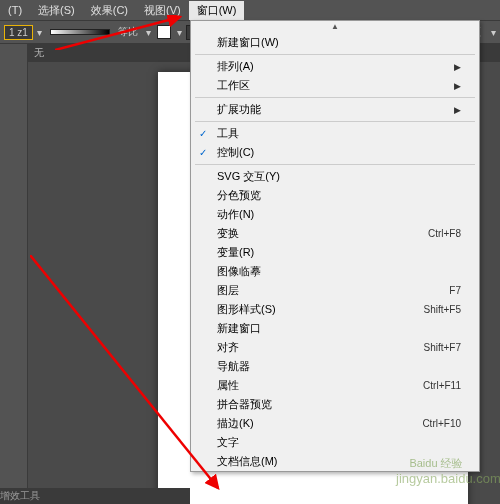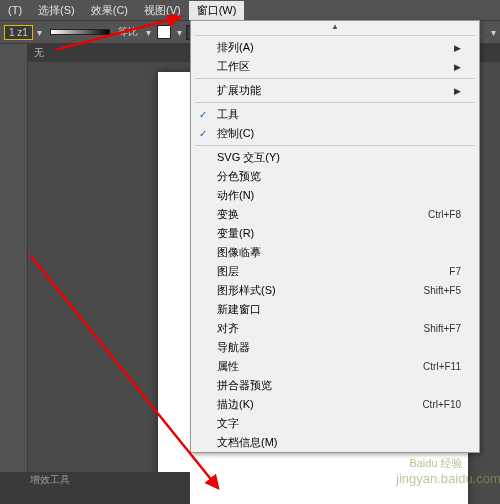--- a/index.html
+++ b/index.html
@@ -28,21 +28,21 @@
   .menu-item .check { position: absolute; left: 8px; color: #0066cc; font-size: 10px; }
   .menu-item .arrow { margin-left: auto; font-size: 9px; color: #333; }
   .menu-item .shortcut { margin-left: auto; color: #333; font-size: 10px; }
   .menu-sep { height: 1px; background: #ccc; margin: 2px 4px; }
   .menu-scroll { height: 12px; text-align: center; font-size: 8px; color: #555; line-height: 12px; }
   
   .red-arrow { position: absolute; pointer-events: none; }
   .ra1 { left: 55px; top: 15px; width: 130px; height: 35px; }
   .ra2 { left: 30px; top: 255px; width: 195px; height: 238px; }
   
-  .bottom-bar { position: absolute; left: 0; bottom: 0; width: 190px; height: 32px; background: #3a3a3a; color: #999; font-size: 10px; padding-left: 30px; line-height: 16px; }
+  .bottom-bar { position: absolute; left: 0; bottom: 0; width: 190px; height: 16px; background: #3a3a3a; color: #999; font-size: 10px; line-height: 16px; }
   
   .watermark { position: absolute; right: 24px; bottom: 20px; width: 80px; height: 28px; opacity: 0.6; color: #759c4a; font-size: 11px; font-weight: normal; text-align:center; pointer-events:none; }
   .watermark .sub { font-size: 13px; color: #88a860; }
 </style>
 </head>
 <body>
 
 <div class="menubar">
   <div class="menubar-item">(T)</div>
   <div class="menubar-item">选择(S)</div>
@@ -69,20 +69,23 @@
 
 <div class="sidebar-left"></div>
 
 <div class="canvas-area">
   <div class="canvas-tab">无</div>
   <div class="artboard"></div>
 </div>
 
 <div class="dropdown" id="dropdown">
   <div class="menu-scroll">▲</div>
+<div class="menu-item">
+      <span>新建窗口(W)</span>
+    </div>
     <div class="menu-sep"></div>
     <div class="menu-item">
       <span>排列(A)</span>
       <span class="arrow">▶</span>
     </div>
     <div class="menu-item">
       <span>工作区</span>
       <span class="arrow">▶</span>
     </div>
     <div class="menu-sep"></div>

